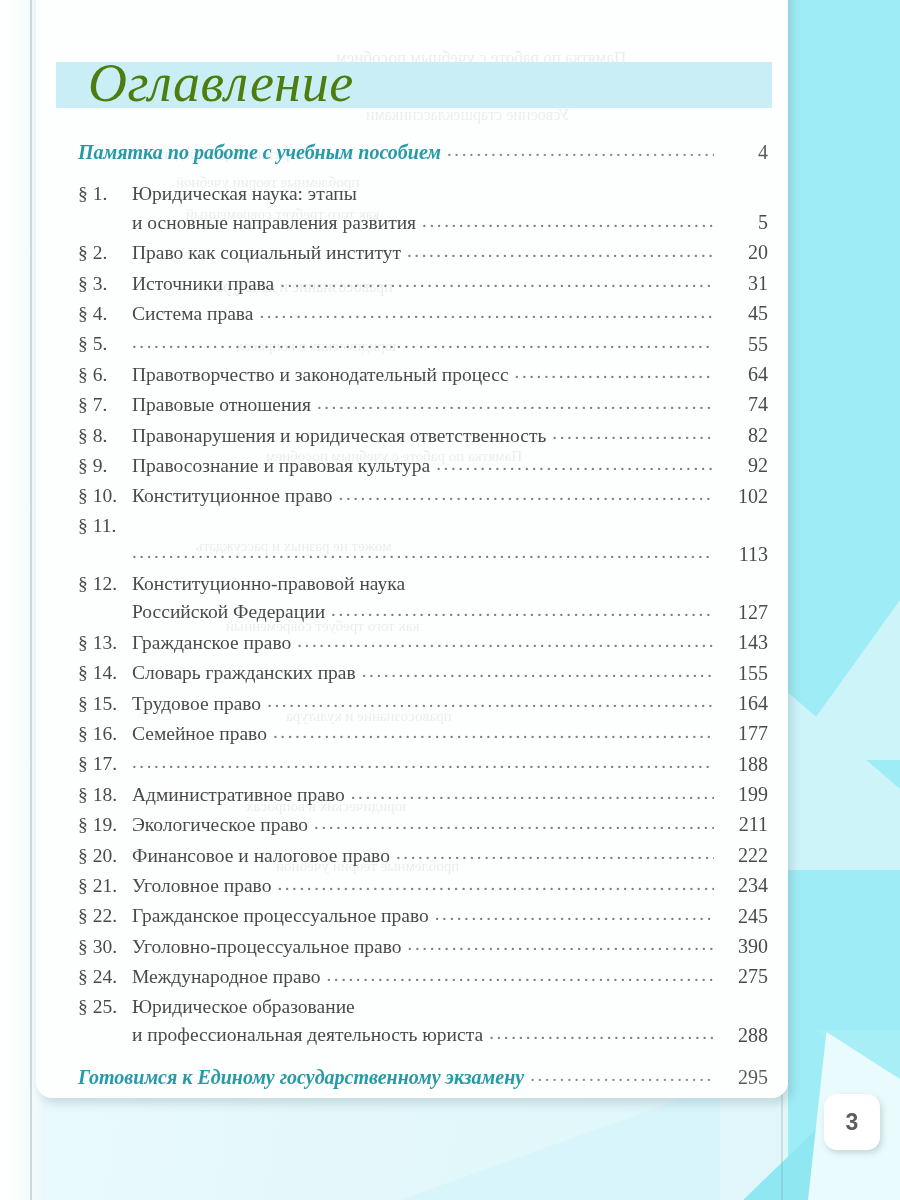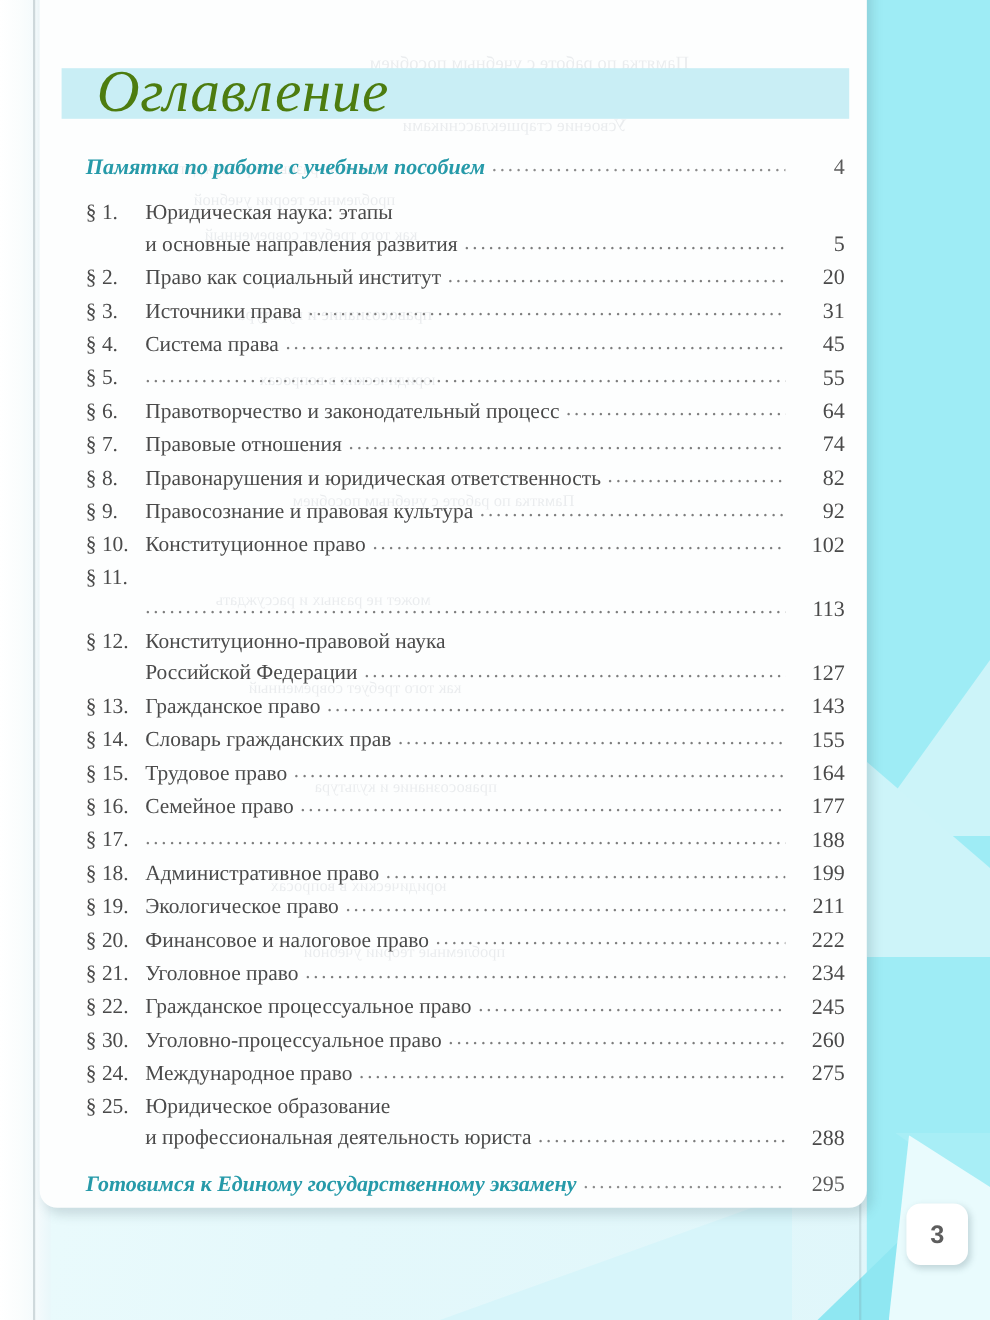--- a/index.html
+++ b/index.html
@@ -475,21 +475,21 @@
           <div class="row">
             <span class="sec">§ 22.</span>
             <span class="title">Гражданское процессуальное право</span>
             <span class="leader">............................................................................................................................................................................................................................</span>
             <span class="pageno">245</span>
           </div>
           <div class="row">
             <span class="sec">§ 30.</span>
             <span class="title">Уголовно-процессуальное право</span>
             <span class="leader">............................................................................................................................................................................................................................</span>
-            <span class="pageno">260</span>
+            <span class="pageno">390</span>
           </div>
           <div class="row">
             <span class="sec">§ 24.</span>
             <span class="title">Международное право</span>
             <span class="leader">............................................................................................................................................................................................................................</span>
             <span class="pageno">275</span>
           </div>
           <div class="entry-2">
             <div class="line1">
               <span class="sec">§ 25.</span>

